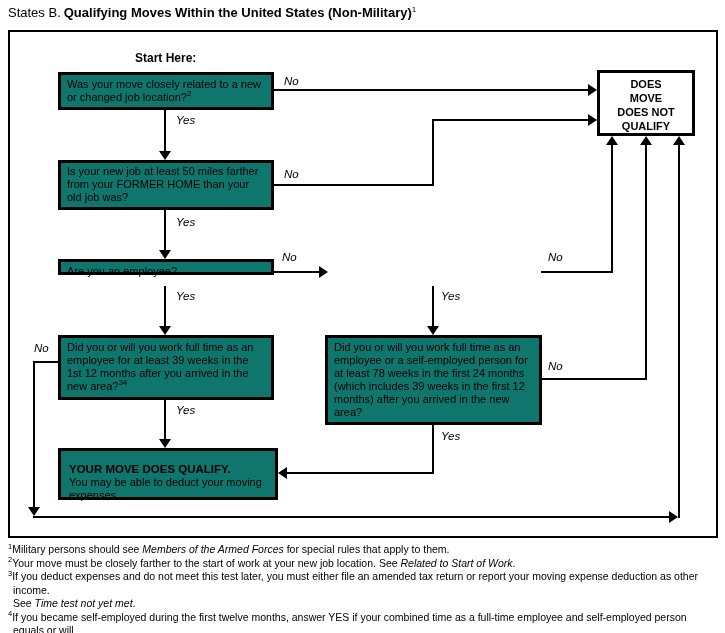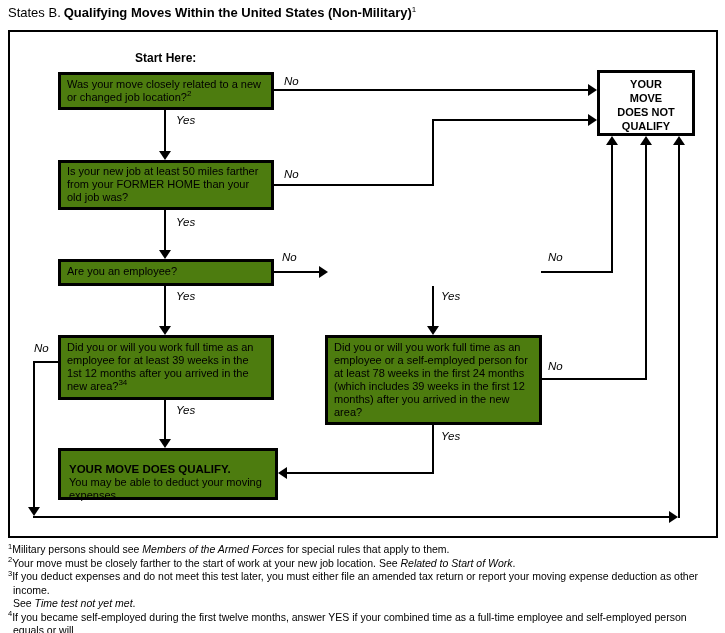--- a/index.html
+++ b/index.html
@@ -6,21 +6,21 @@
   html,body { background:#fff; }
   body { width:725px; height:633px; font-family:"Liberation Sans", sans-serif; color:#000; }
   #canvas { position:relative; width:725px; height:633px; background:#fff; overflow:hidden; }
 
   .title { position:absolute; left:8px; top:5px; font-size:13px; white-space:nowrap; }
   .title .bold { font-weight:bold; margin-left:3px; }
   sup { font-size:8px; vertical-align:super; line-height:0; }
 
   .outer { position:absolute; left:8px; top:30px; width:710px; height:508px; border:2px solid #000; }
 
-  .qbox { position:absolute; border:3px solid #000; background:#4d7c0f; font-size:11px; line-height:13px; padding:3px 6px; }
+  .qbox { position:absolute; border:3px solid #000; background:#0f766e; font-size:11px; line-height:13px; padding:3px 6px; }
   .endbox { position:absolute; border:3px solid #000; background:#fff; font-weight:bold; text-align:center; font-size:11px; line-height:14px; }
 
   .start { position:absolute; font-weight:bold; font-size:12px; }
   .lbl { position:absolute; font-style:italic; font-size:11.5px; }
 
   .hline { position:absolute; height:2px; background:#000; }
   .vline { position:absolute; width:2px; background:#000; }
 
   .arr { position:absolute; width:0; height:0; }
   .arr.down  { border-left:6px solid transparent; border-right:6px solid transparent; border-top:9px solid #000; }
@@ -44,21 +44,21 @@
 
   <div class="outer"></div>
 
   <div class="start" style="left:135px; top:51px;">Start Here:</div>
 
   <div class="qbox" style="left:58px; top:72px; width:216px; height:38px;">
     <span>Was your move closely related to a new or changed job location?</span><sup>2</sup>
   </div>
 
   <div class="endbox" style="left:597px; top:70px; width:98px; height:66px; padding-top:4px;">
-    <div>YOUR</div>
+    <div>DOES</div>
     <div>MOVE</div>
     <div>DOES NOT</div>
     <div>QUALIFY</div>
   </div>
 
   <div class="lbl" style="left:284px; top:75px;">No</div>
   <div class="hline" style="left:274px; top:89px; width:316px;"></div>
   <div class="arr right" style="left:588px; top:84px;"></div>
 
   <div class="lbl" style="left:176px; top:114px;">Yes</div>
@@ -72,21 +72,21 @@
   <div class="lbl" style="left:284px; top:168px;">No</div>
   <div class="hline" style="left:274px; top:184px; width:160px;"></div>
   <div class="vline" style="left:432px; top:119px; height:67px;"></div>
   <div class="hline" style="left:432px; top:119px; width:158px;"></div>
   <div class="arr right" style="left:588px; top:114px;"></div>
 
   <div class="lbl" style="left:176px; top:216px;">Yes</div>
   <div class="vline" style="left:164px; top:210px; height:41px;"></div>
   <div class="arr down" style="left:159px; top:250px;"></div>
 
-  <div class="qbox" style="left:58px; top:259px; width:216px; height:27px; padding-top:3px;">
+  <div class="qbox" style="left:58px; top:259px; width:216px; height:16px; padding-top:3px;">
     <span>Are you an employee?</span>
   </div>
 
   <div class="lbl" style="left:282px; top:251px;">No</div>
   <div class="hline" style="left:274px; top:271px; width:47px;"></div>
   <div class="arr right" style="left:319px; top:266px;"></div>
 
   <div class="lbl" style="left:176px; top:290px;">Yes</div>
   <div class="vline" style="left:164px; top:286px; height:40px;"></div>
   <div class="arr down" style="left:159px; top:326px;"></div>

